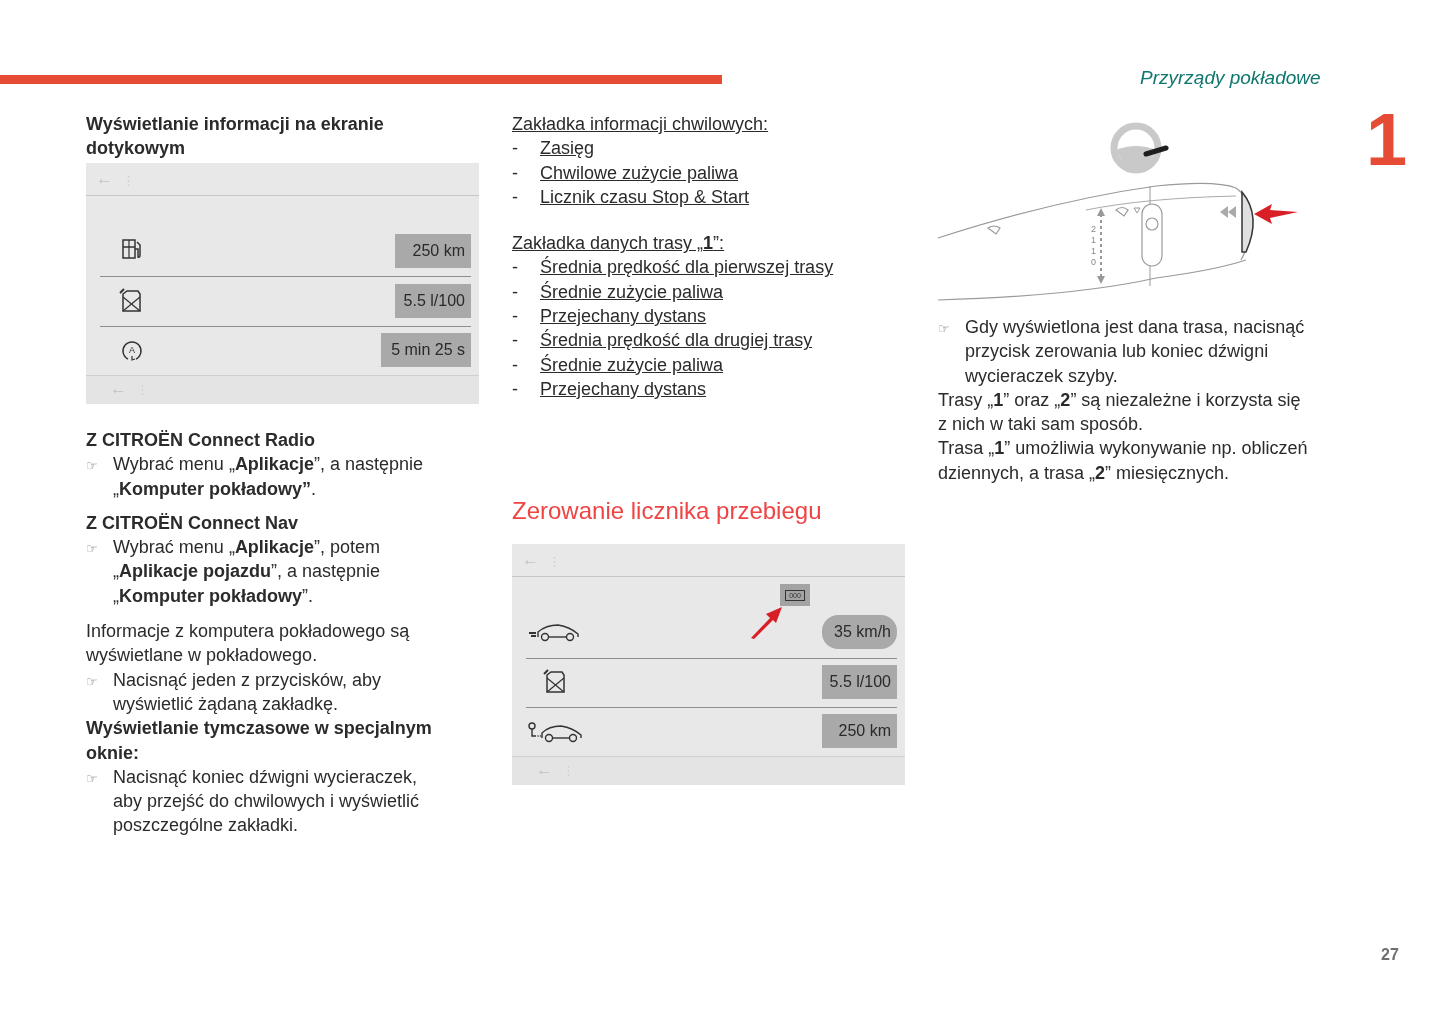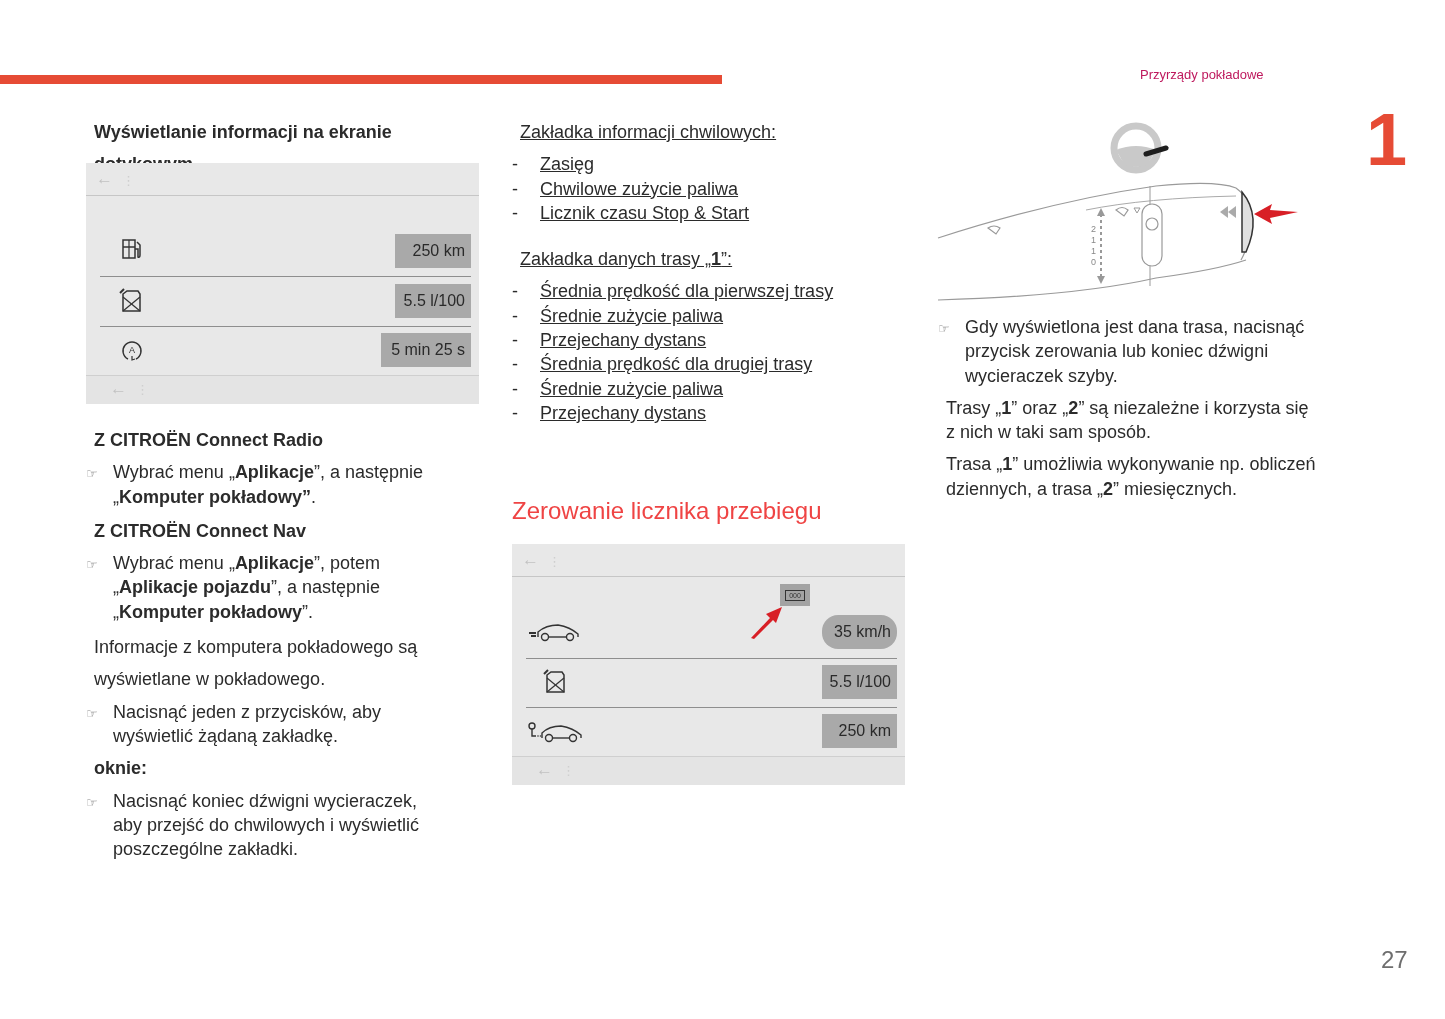--- a/index.html
+++ b/index.html
@@ -3,26 +3,26 @@
 <meta charset="utf-8">
 <style>
   html, body { margin:0; padding:0; }
   body {
     width:1445px; height:1019px; position:relative; overflow:hidden;
     background:#ffffff; color:#2b2b2b;
     font-family:"Liberation Sans", "DejaVu Sans", sans-serif;
   }
   .abs { position:absolute; }
   .red-bar { left:0; top:75px; width:722px; height:9px; background:#e64b35; }
-  .chapter-title { left:1140px; top:67px; font-size:13px; color:#be185d; }
+  .chapter-title { left:1140px; top:67px; font-size:19px; color:#0f766e;font-style:italic; }
   .chapter-num { left:1366px; top:103px; font-size:74px; font-weight:bold; color:#e64b35; line-height:1; }
-  .page-num { left:1381px; top:946px; font-size:24px; font-weight:normal; color:#6e6e6e; }
+  .page-num { left:1381px; top:946px; font-size:16px; font-weight:bold; color:#6e6e6e; }
 
   .col { font-size:18px; line-height:24.3px; }
-  .col p { margin:8px; }
+  .col p { margin:0; }
   .h-bold { font-weight:bold; }
   .bullet { position:relative; padding-left:27px; }
   .bullet .hand { position:absolute; left:0; top:2px; font-size:13px; color:#8c8c8c; }
   .dash { position:relative; padding-left:28px; }
   .dash .d { position:absolute; left:0; }
   b { font-weight:bold; }
 
   
   .screen { background:#e8e8e8; position:absolute; }
   .screen .topbar { position:absolute; left:0; top:0; right:0; height:32px; border-bottom:1px solid #c6c6c6; }
@@ -96,20 +96,21 @@
     <span>„</span><b>Aplikacje pojazdu</b><span>”, a następnie</span><br>
     <span>„</span><b>Komputer pokładowy</b><span>”.</span>
   </div>
   <p style="margin-top:11px;">Informacje z komputera pokładowego są</p>
   <p>wyświetlane w pokładowego.</p>
   <div class="bullet">
     <span class="hand">☞</span>
     <span>Nacisnąć jeden z przycisków, aby</span><br>
     <span>wyświetlić żądaną zakładkę.</span>
   </div>
+  <p class="h-bold">Wyświetlanie tymczasowe w specjalnym</p>
   <p class="h-bold">oknie:</p>
   <div class="bullet">
     <span class="hand">☞</span>
     <span>Nacisnąć koniec dźwigni wycieraczek,</span><br>
     <span>aby przejść do chwilowych i wyświetlić</span><br>
     <span>poszczególne zakładki.</span>
   </div>
 </div>
 
 <div class="abs col" style="left:512px; top:112px; width:380px;text-decoration:underline;">

